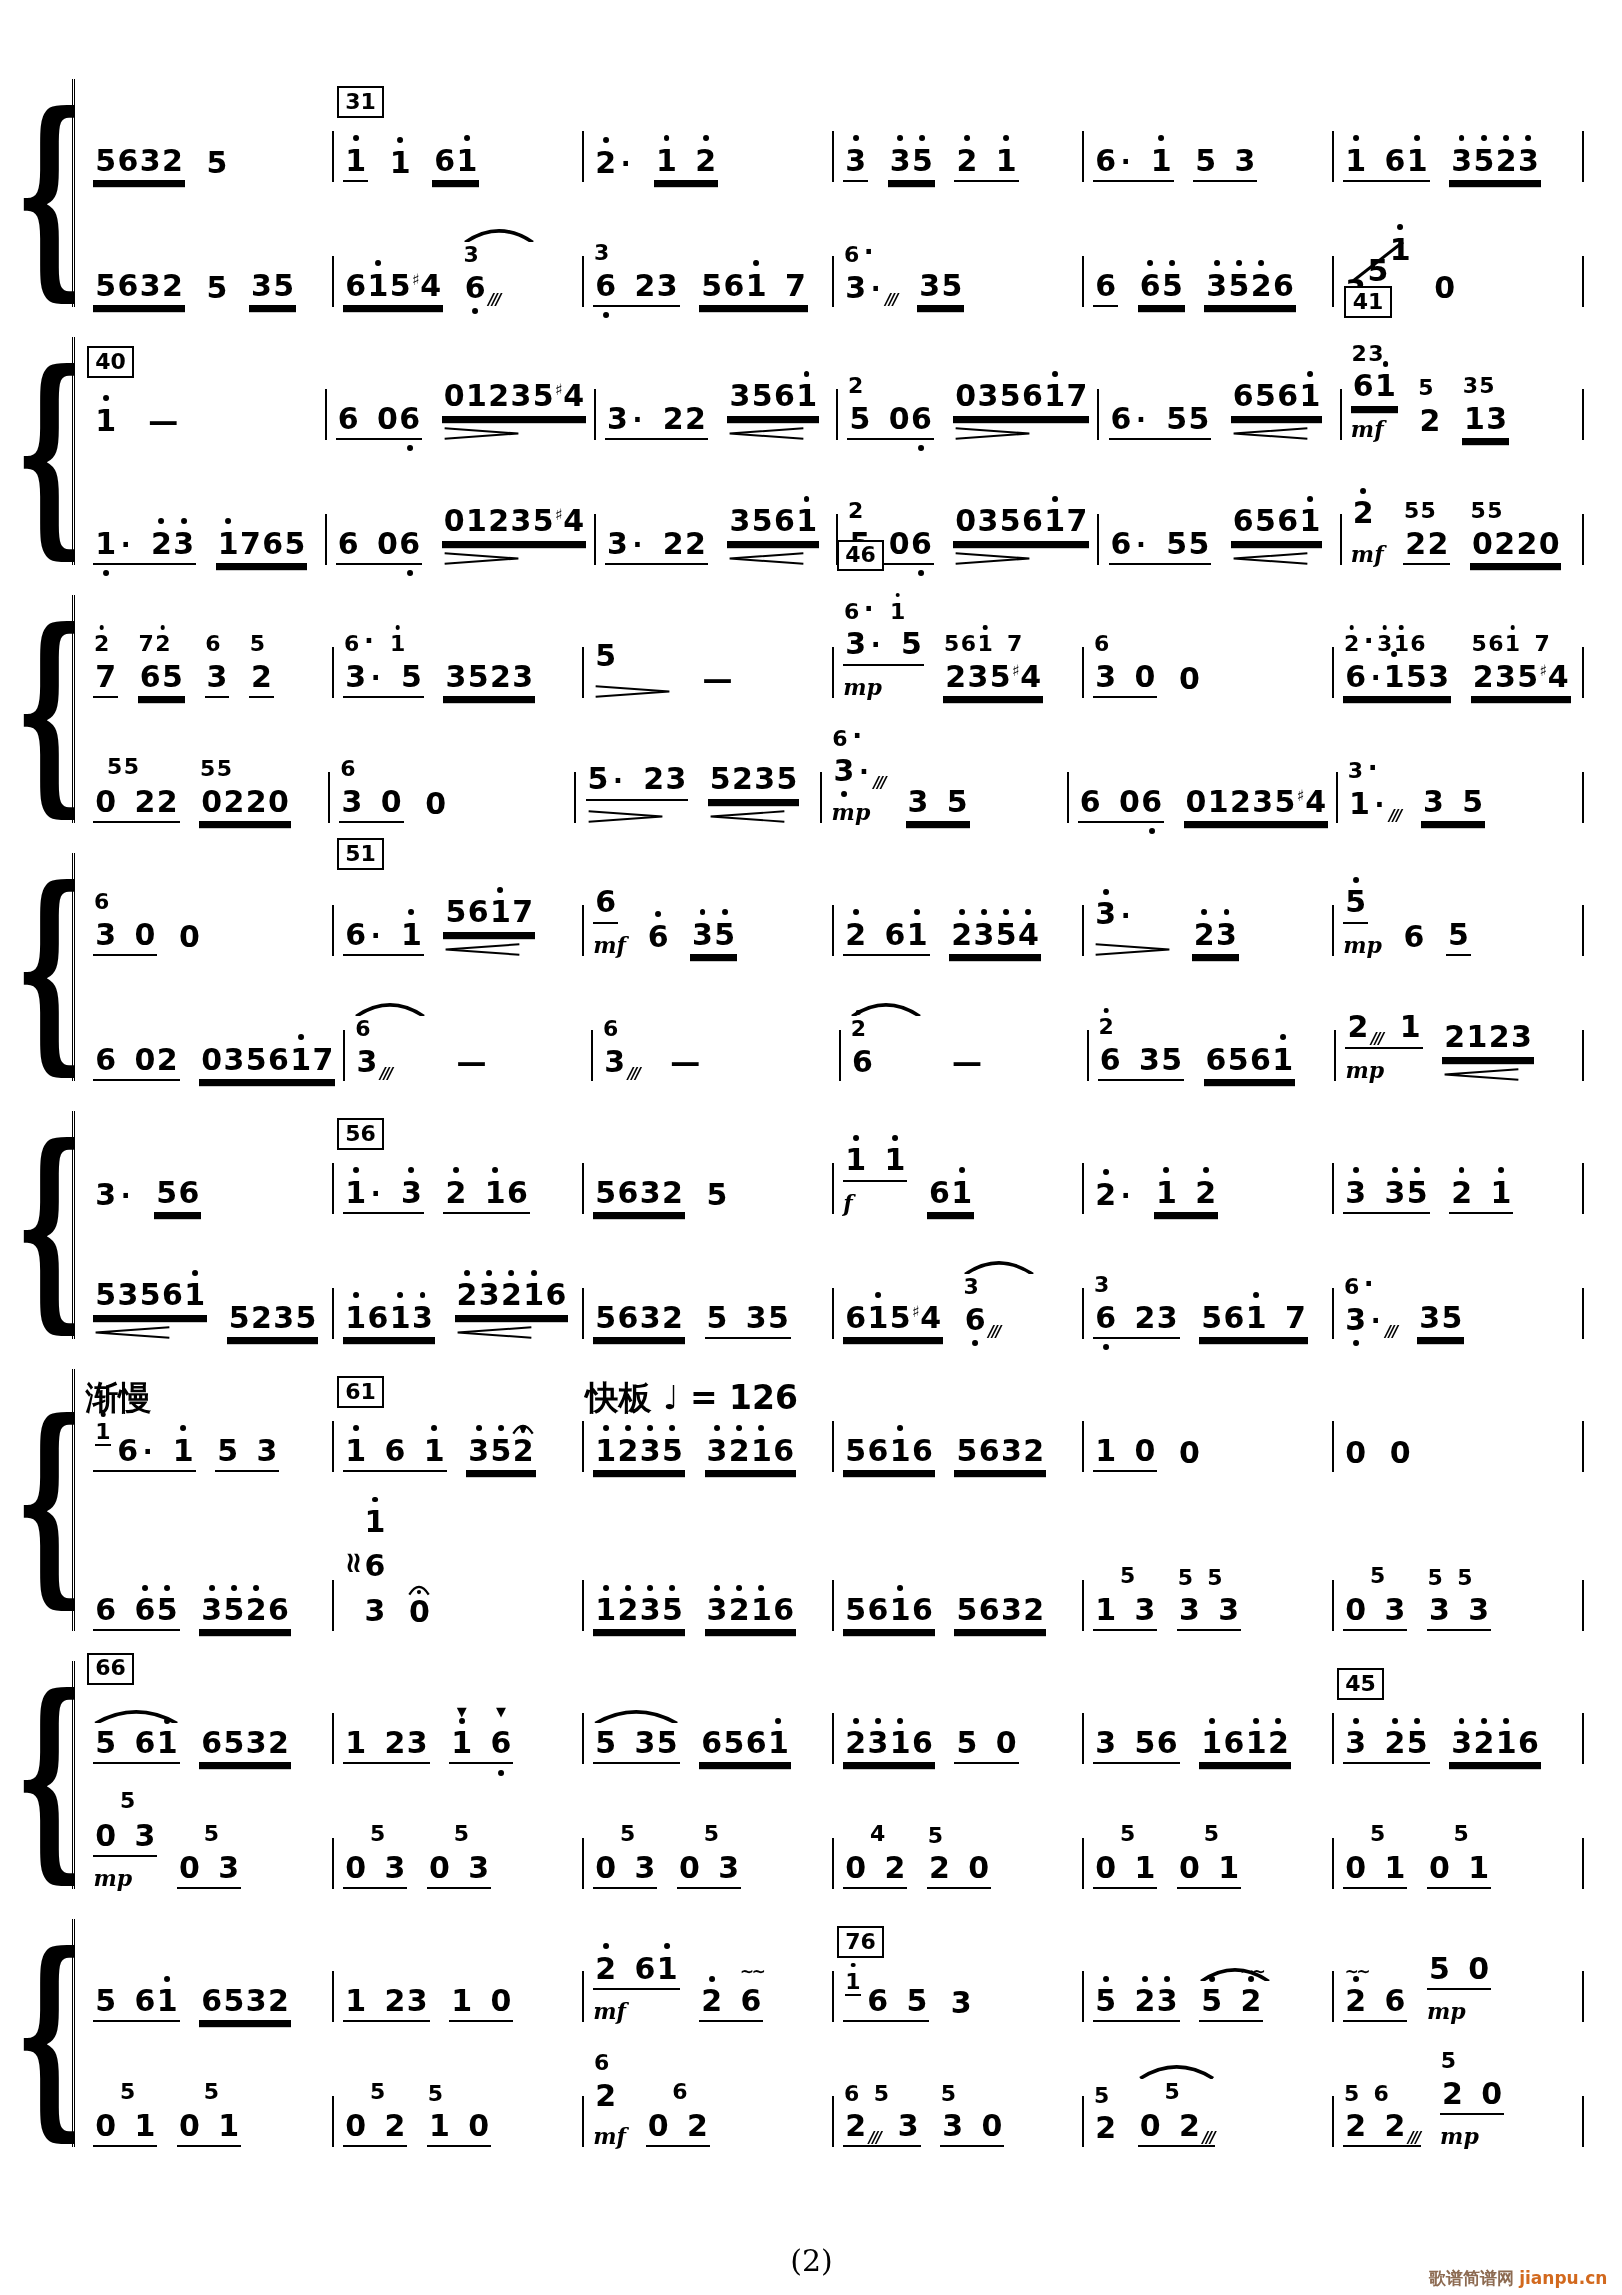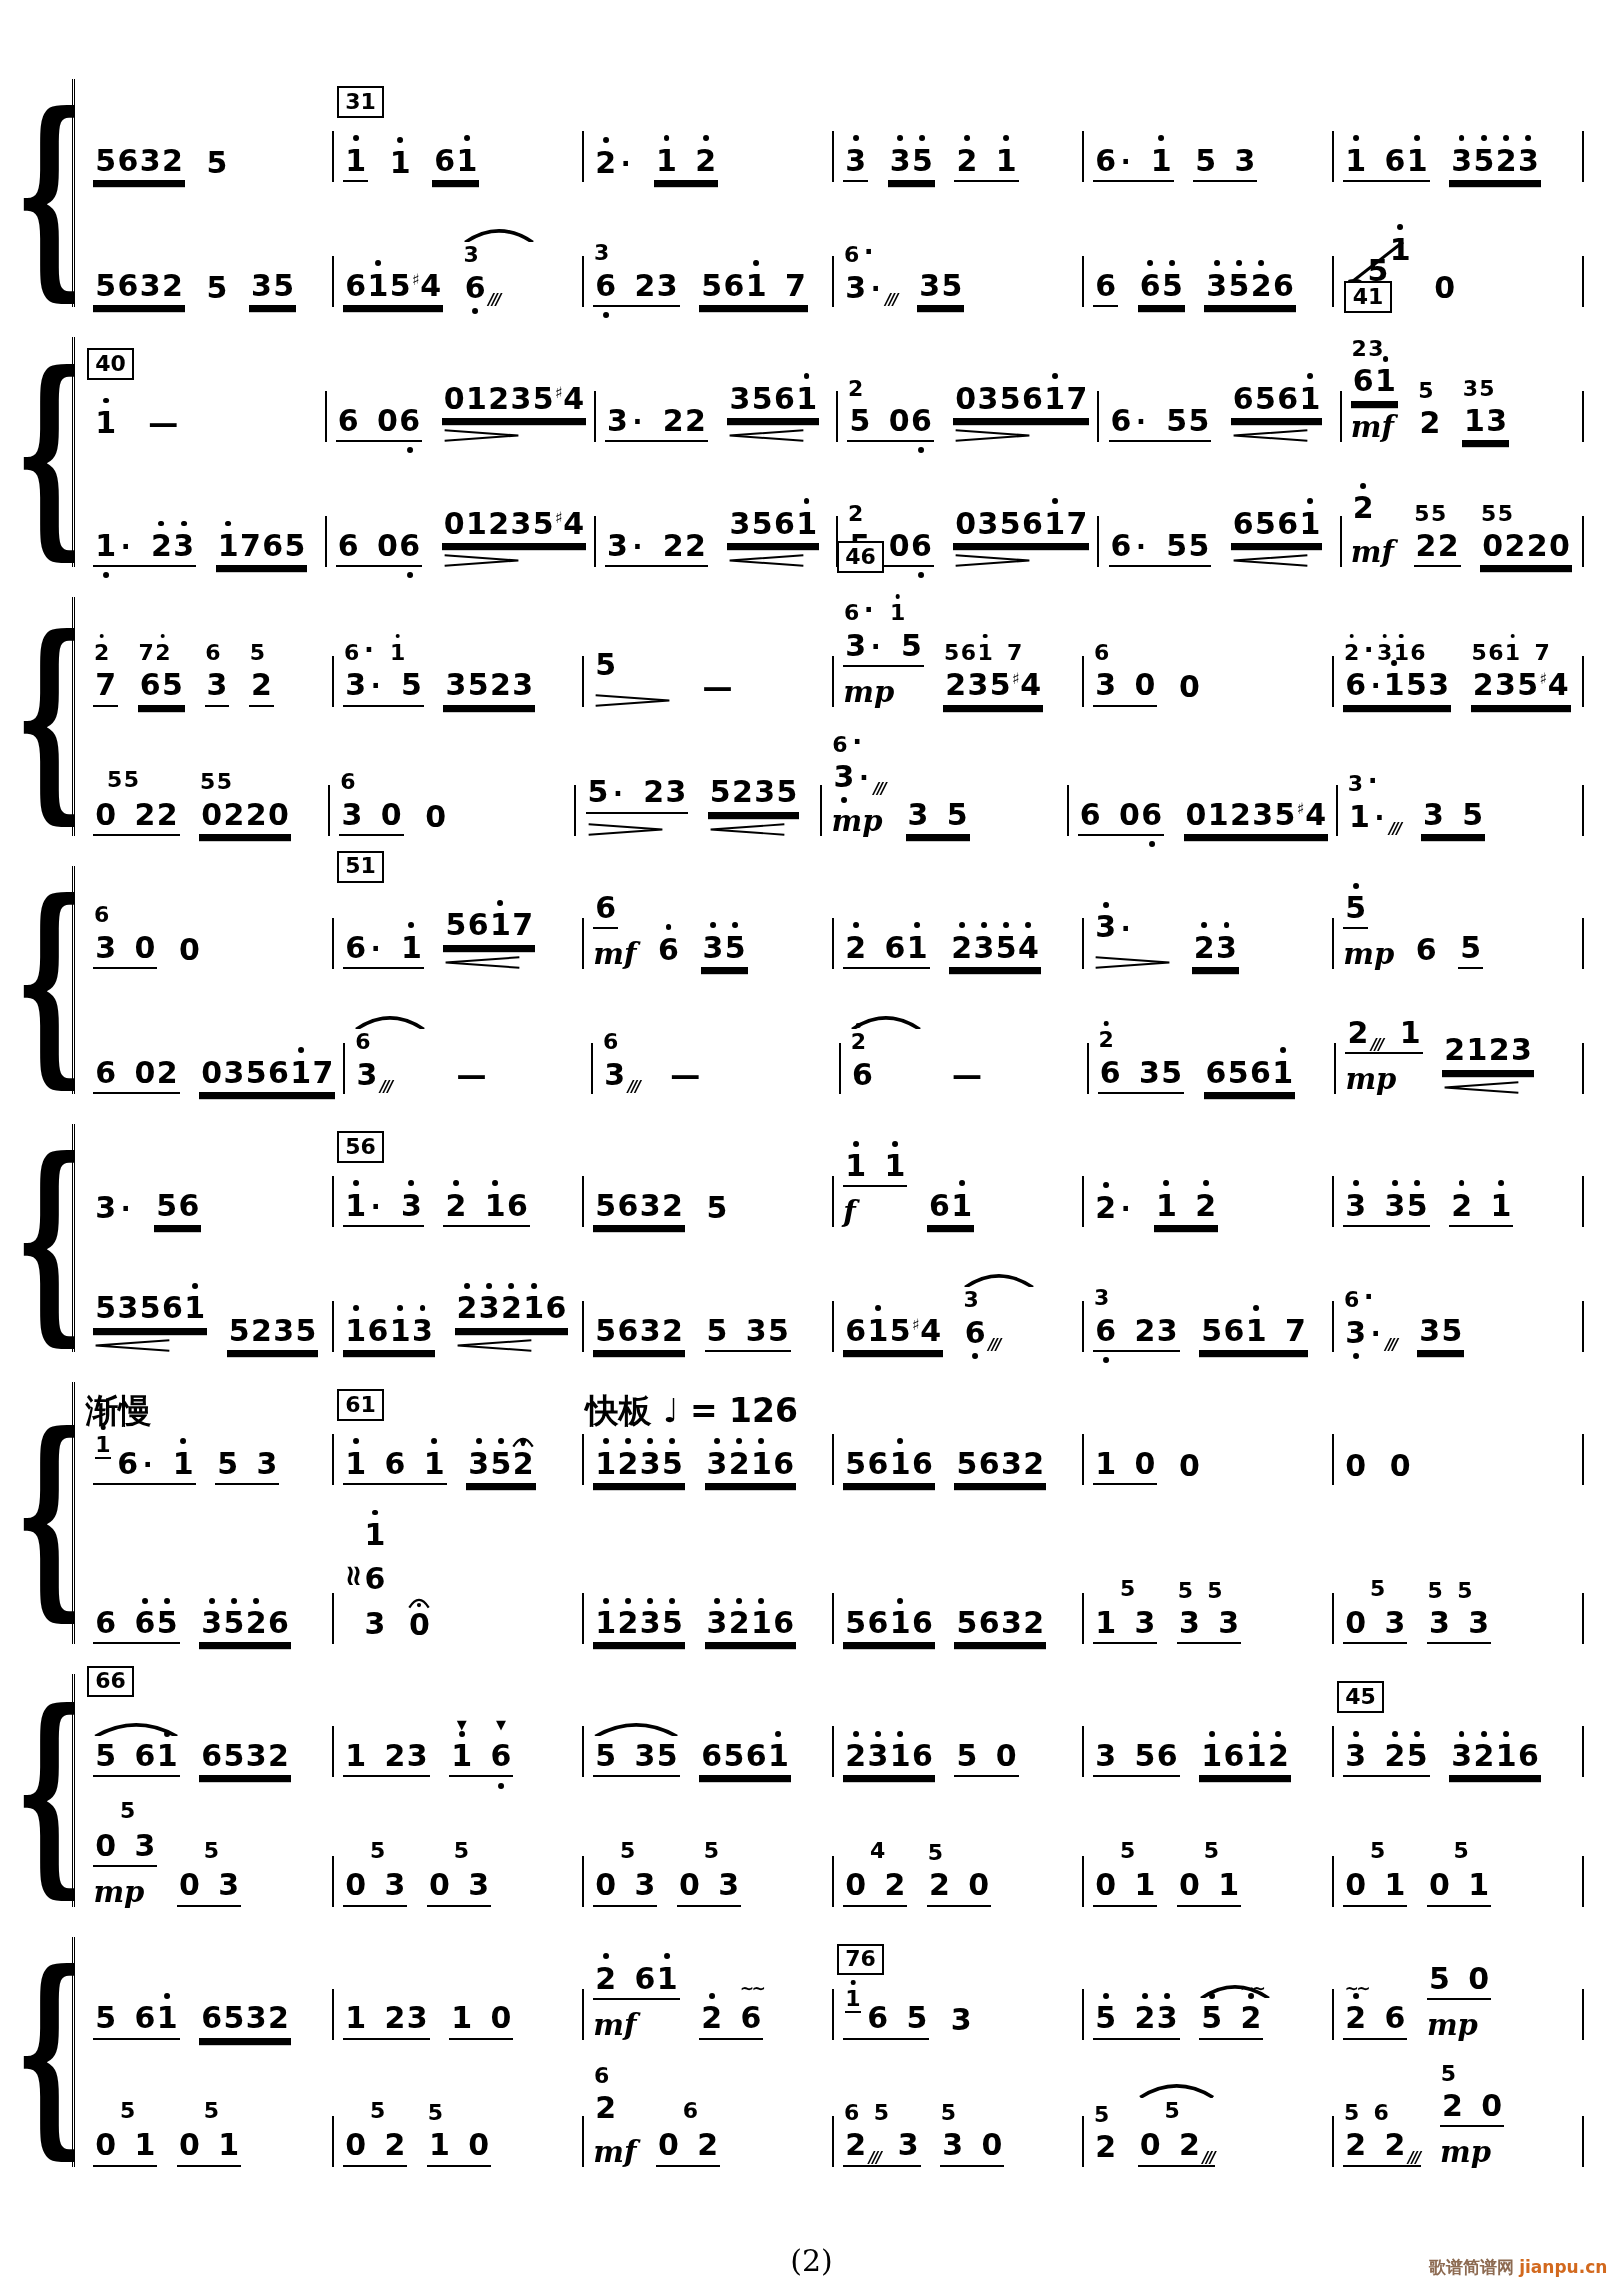--- a/index.html
+++ b/index.html
@@ -36,38 +36,38 @@
   .aug{margin:0 2.6px 0 3.9px;font-size:26px;}
   .sh{font-size:15.7px;vertical-align:super;margin-right:0.7px;}
   .trem{font-size:15.7px;font-style:italic;letter-spacing:-2px;
         position:relative;top:5.2px;margin-left:2px;font-weight:bold;}
   .wav{position:absolute;top:-22px;left:0;font-size:17px;letter-spacing:-2.6px;white-space:nowrap;}
   .acc{position:absolute;top:-22px;left:50%;transform:translateX(-50%);font-size:13px;}
   .ferm{position:absolute;top:-26px;left:50%;transform:translateX(-50%);width:22px;height:13px;}
   .slurline{width:100%;height:14.4px;margin-bottom:1.3px;}
   .hp{width:79px;height:13px;margin-top:9.2px;}
   .dyn{font-family:"DejaVu Serif",serif;font-style:italic;font-weight:bold;
-       font-size:29px;margin-top:10.5px;line-height:1;}
+       font-size:22px;margin-top:10.5px;line-height:1;}
   .mark{position:absolute;top:-56px;left:2.6px;border:2px solid #000;
         padding:0.7px 6.5px;font-size:22px;font-weight:bold;line-height:1.2;background:#fff;}
   .tempo{position:absolute;top:-56px;left:1.3px;font-size:33px;font-weight:bold;white-space:nowrap;}
   .grace{font-size:17px;font-weight:bold;position:relative;top:-22px;margin-right:5.2px;
          border-bottom:2.6px double #000;padding-bottom:1.3px;}
   .stackcell{display:flex;align-items:center;gap:5.2px;}
   .arp{font-size:29px;font-weight:bold;letter-spacing:-3.9px;}
   .stk{display:flex;flex-direction:column;align-items:center;gap:13px;padding:9.2px 0 1.3px 0;}
   .glis{display:inline-flex;align-items:flex-end;position:relative;padding-top:29px;}
   .glis .g0{transform:translateY(2.6px);}
   .glis .g1{transform:translateY(-17px);}
   .glis .g2{transform:translateY(-38px);}
   .gline{position:absolute;left:9.2px;bottom:22px;width:63px;height:2.6px;background:#000;
          transform:rotate(-38deg);transform-origin:left bottom;}
   #footer{position:absolute;bottom:17px;left:0;width:100%;text-align:center;
           font-size:30px;font-family:"DejaVu Serif",serif;}
-  #wm{position:absolute;bottom:16px;right:15.7px;font-size:17px;}
+  #wm{position:absolute;bottom:5px;right:15.7px;font-size:17px;}
   #wm .cn{font-weight:bold;}
   #wm .en{font-weight:bold;margin-left:5.2px;}
 </style>
 </head>
 <body>
 
 <div id="score">
     <div class="system">
       <div class="bracewrap">
         <div class="brace" style="font-size: 216px;">{</div>

